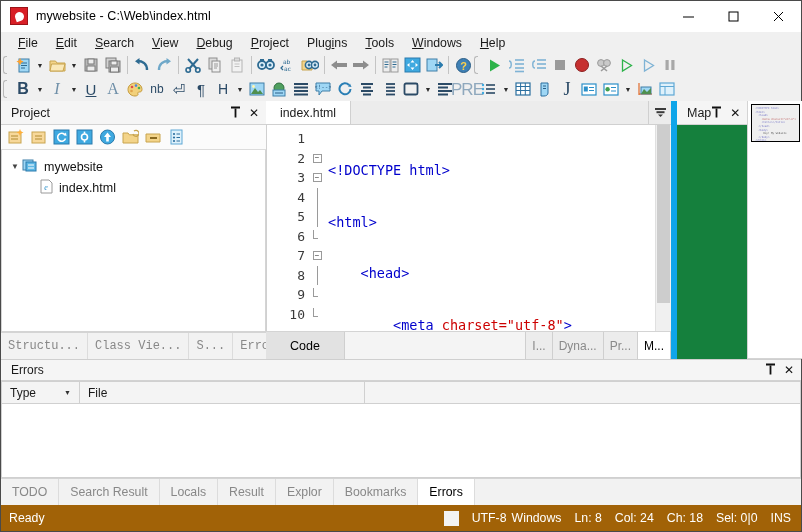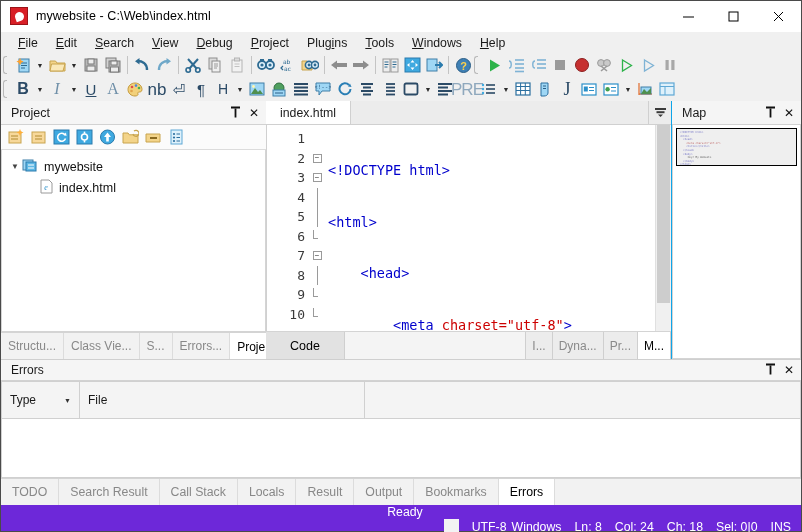--- a/index.html
+++ b/index.html
@@ -158,20 +158,21 @@
     background: #f0f0f0;
     border-top: 1px solid #d4d4d4;
   }
   .dt {
     display: flex; align-items: center; justify-content: center;
     padding: 0 7px;
     font-size: 12px; color: #888;
     background: #f2f2f2;
     border-right: 1px solid #dcdcdc;
     white-space: nowrap;
+    font-family: Liberation Mono, monospace;
   }
   .dt.active { background: #ffffff; color: #000; border-top: 1px solid #ffffff; }
 
   
   .center {
     flex: 1; min-width: 0;
     display: flex; flex-direction: column;
     background: #f0f0f0;
   }
   .editor-tabbar {
@@ -272,23 +273,23 @@
     display: flex; align-items: center; justify-content: center;
     padding: 0 6px; font-size: 12px; color: #8a8a8a;
     background: #ececec; border-right: 1px solid #cfcfcf;
     white-space: nowrap;
   }
   .vt-small.active { background: #ffffff; color: #000; }
 
   
   .dock-right {
     width: 130px; min-width: 130px;
-    display: flex; flex-direction: column;
-    background: #7f1d1d;
-    border-left: 1px solid #0ea5e9;
+    display: flex; flex-direction: row;
+    background: #15803d;
+    border-left: 6px solid #0ea5e9;
   }
   .map-body {
     flex: 1; background: #ffffff;
     border: 1px solid #d4d4d4; border-top: none;
     padding: 3px;
   }
   .map-view {
     height: 38px;
     border: 1px solid #000;
     background: #efefef;
@@ -306,21 +307,21 @@
   .err-header {
     height: 22px; min-height: 22px;
     display: flex; align-items: center;
     background: #f5f5f5;
     border-top: 1px solid #cfcfcf;
     border-bottom: 1px solid #d2d2d2;
     padding-left: 10px;
   }
   .err-title { font-size: 12px; color: #1a1a1a; }
   .err-grid { flex: 1; display: flex; flex-direction: column; background: #ffffff; border: 1px solid #d0d0d0; }
-  .err-cols { display: flex; height: 37px; min-height: 22px; background: #f4f4f4; border-bottom: 1px solid #d0d0d0; }
+  .err-cols { display: flex; height: 22px; min-height: 22px; background: #f4f4f4; border-bottom: 1px solid #d0d0d0; }
   .err-col {
     display: flex; align-items: center;
     font-size: 12px; color: #1a1a1a;
     padding-left: 8px;
     border-right: 1px solid #d0d0d0;
     position: relative;
   }
   .err-col.type { width: 78px; min-width: 78px; }
   .err-col.file { width: 285px; min-width: 285px; }
   .err-col.desc { flex: 1; }
@@ -340,25 +341,24 @@
     background: #f2f2f2;
     border-right: 1px solid #dcdcdc;
     white-space: nowrap;
   }
   .bt.active { background: #ffffff; color: #000; }
   .bt-fill { flex: 1; background: #f2f2f2; }
 
   
   .statusbar {
     height: 26px; min-height: 26px;
-    background: #6d28d9;
+    background: #a16207;
     display: flex; align-items: center;
     color: #ffffff; font-size: 12.3px;
     padding-left: 8px;
-    flex-direction: column;
   }
   .status-right { margin-left: auto; display: flex; align-items: center; gap: 13px; padding-right: 10px; }
   .status-swatch { width: 15px; height: 15px; background: #f3f3f3; }
 </style>
 </head>
 <body>
 
 <div id="app">
 
   <div class="titlebar">
@@ -633,21 +633,21 @@
     <div class="tb-btn">
       <svg width="16" height="15" viewBox="0 0 16 15">
         <path d="M8 1 C12 1 15 4 15 7.5 C15 10 13 10 12 10 C11 10 10.5 11 11 12 C11.4 13 10 14 8 14 C4 14 1 11 1 7.5 C1 4 4 1 8 1 Z" fill="#f2d07a" stroke="#c59b3d"></path>
         <circle cx="5" cy="5" r="1.3" fill="#e04b4b"></circle>
           <circle cx="9" cy="3.6" r="1.3" fill="#4b86e0"></circle>
           <circle cx="12" cy="6" r="1.3" fill="#4bb04b"></circle>
           <circle cx="4.5" cy="9" r="1.3" fill="#e0a24b"></circle>
       </svg>
     </div>
     <div class="tb-btn">
-        <span class="gl" style="font-size:17px;color:#2b4a66;">nb</span>
+        <span class="gl" style="font-size:12px;color:#2b4a66;">nb</span>
       </div>
     <div class="tb-btn">
         <span class="gl" style="font-size:15px;color:#2b4a66;">⏎</span>
       </div>
     <div class="tb-btn">
         <span class="gl" style="font-size:15px;color:#2b4a66;">¶</span>
       </div>
     <div class="tb-btn">
         <span class="gl" style="font-size:14px;color:#2b4a66;">H</span>
       </div>
@@ -1033,24 +1033,23 @@
         </div>
         <div class="err-col file">
           <span>File</span>
         </div>
       </div>
       <div class="err-body"></div>
     </div>
     <div class="bottom-tabs">
       <div class="bt">TODO</div>
       <div class="bt">Search Result</div>
-      <div class="bt">Call Stack</div>
       <div class="bt">Locals</div>
       <div class="bt">Result</div>
-      <div class="bt">Output</div>
+      <div class="bt">Explor</div>
       <div class="bt">Bookmarks</div>
       <div class="bt active">Errors</div>
       <div class="bt-fill"></div>
     </div>
   </div>
 
   <div class="statusbar">
     <span>Ready</span>
     <span class="status-right">
       <span class="status-swatch"></span>

